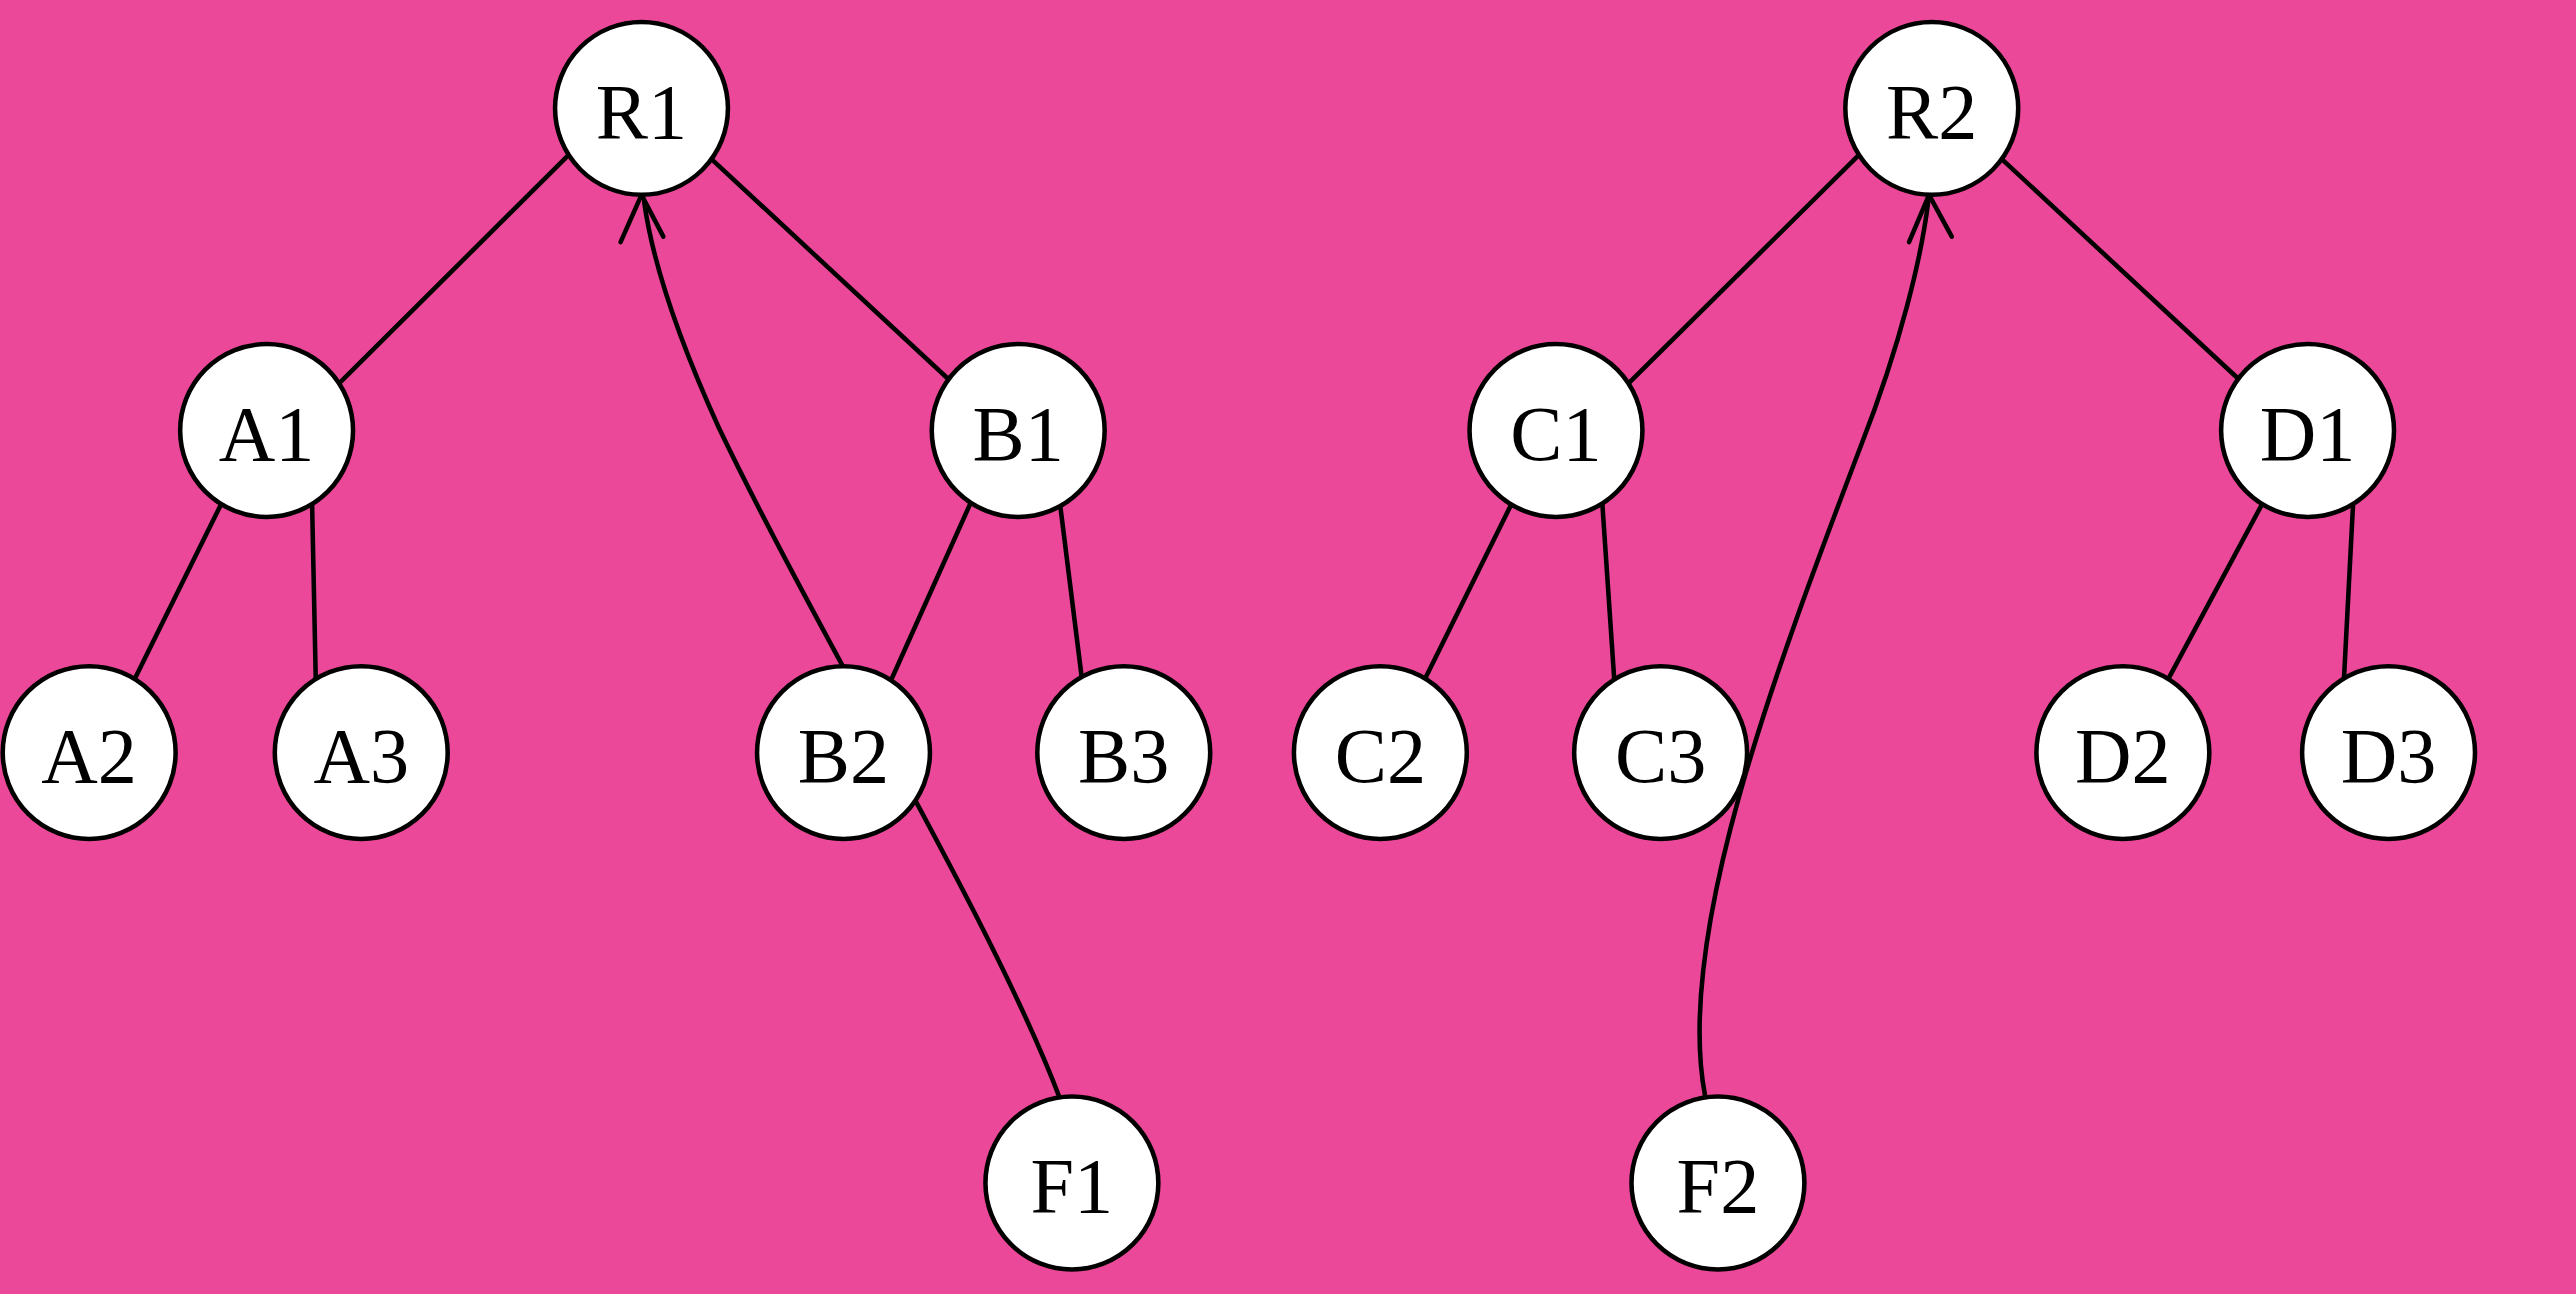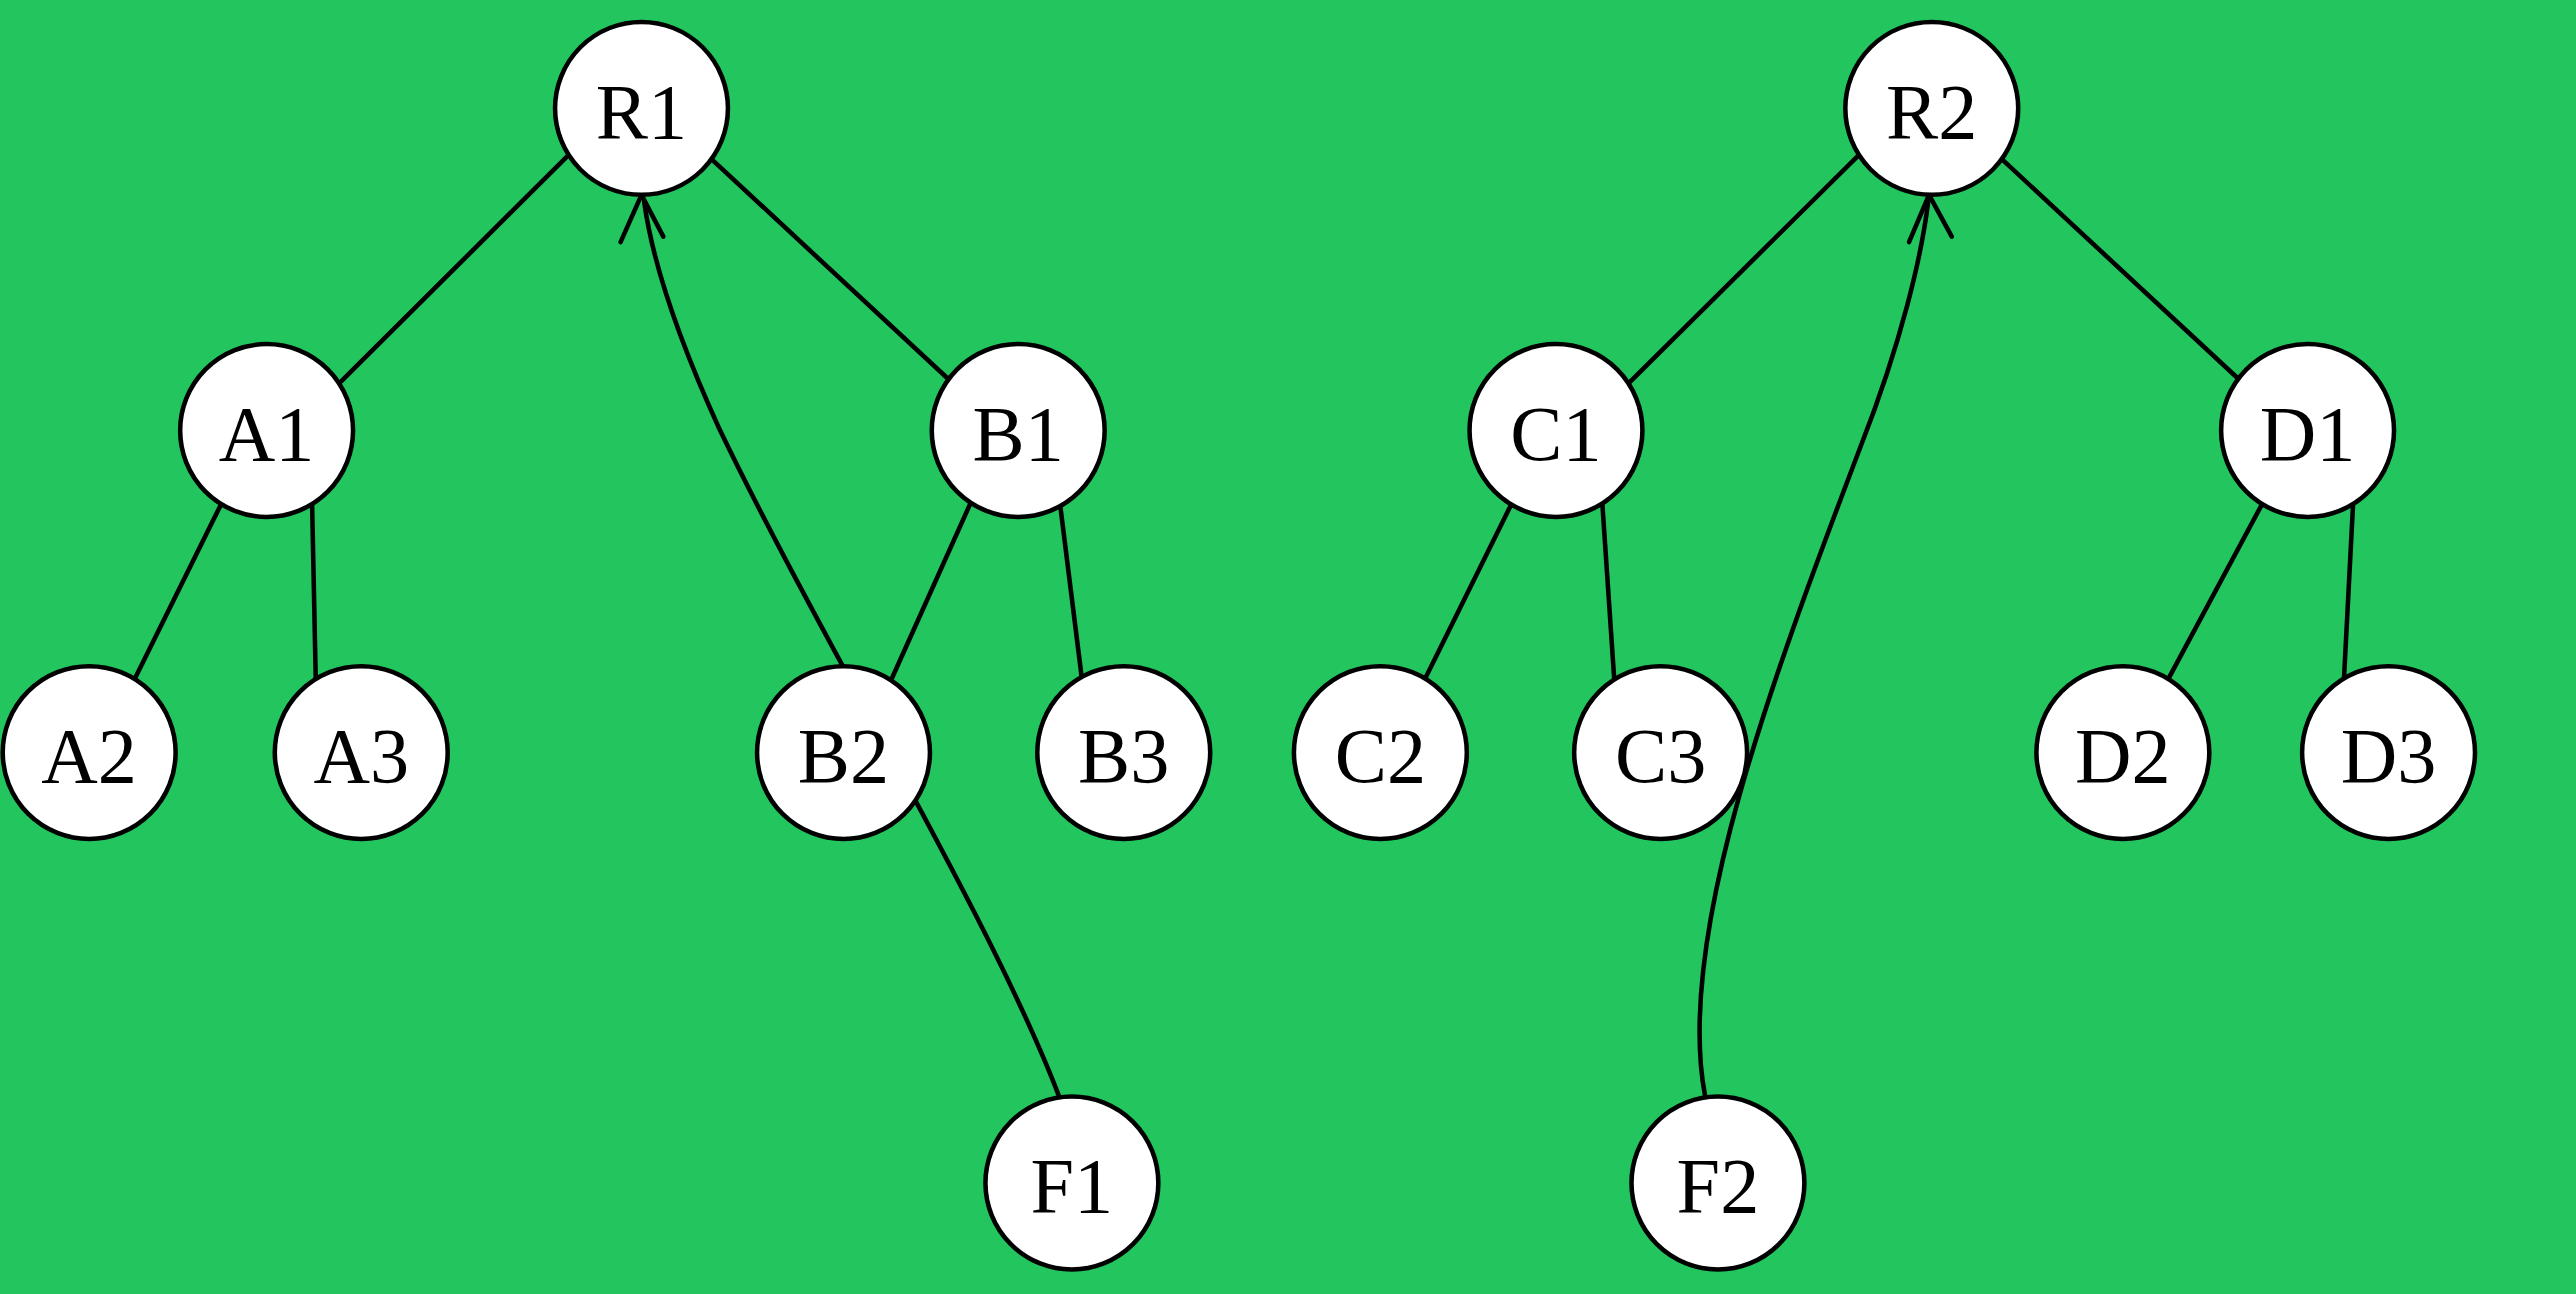--- a/index.html
+++ b/index.html
@@ -4,21 +4,21 @@
 <style>
   html, body {
     margin: 0;
     padding: 0;
     background: #ffffff;
   }
   #canvas-wrap {
     position: relative;
     width: 2576px;
     height: 1295px;
-    background: #22c55e;
+    background: #ec4899;
     overflow: hidden;
   }
   svg.graph {
     display: block;
     width: 2576px;
     height: 1295px;
   }
   .node-circle {
     fill: #ffffff;
     stroke: #000000;

